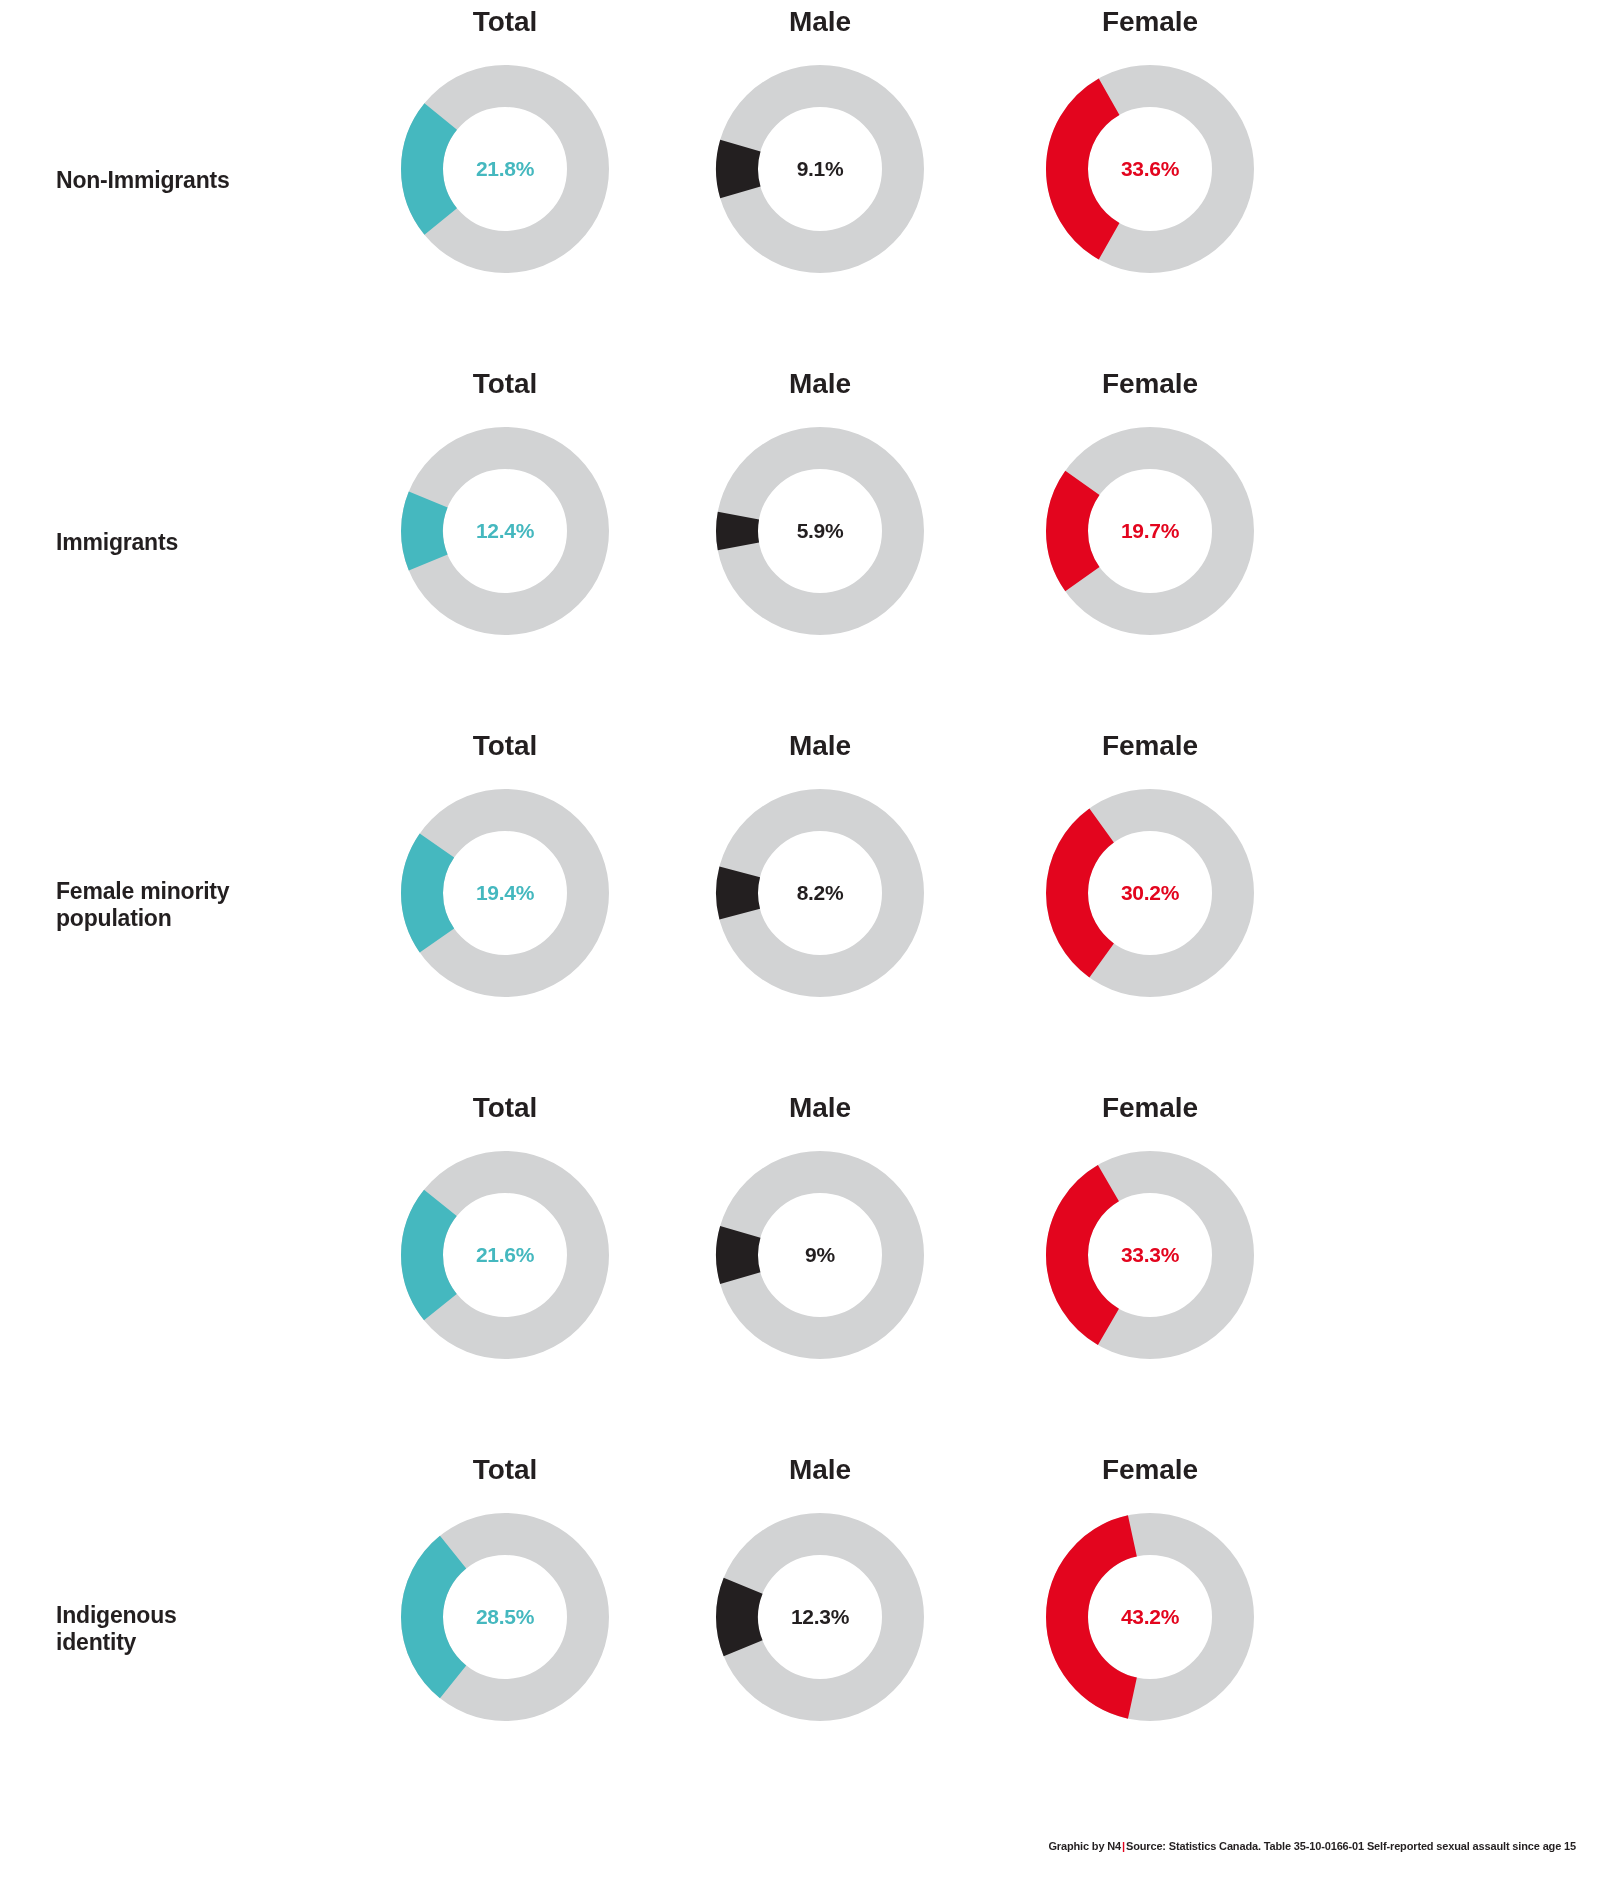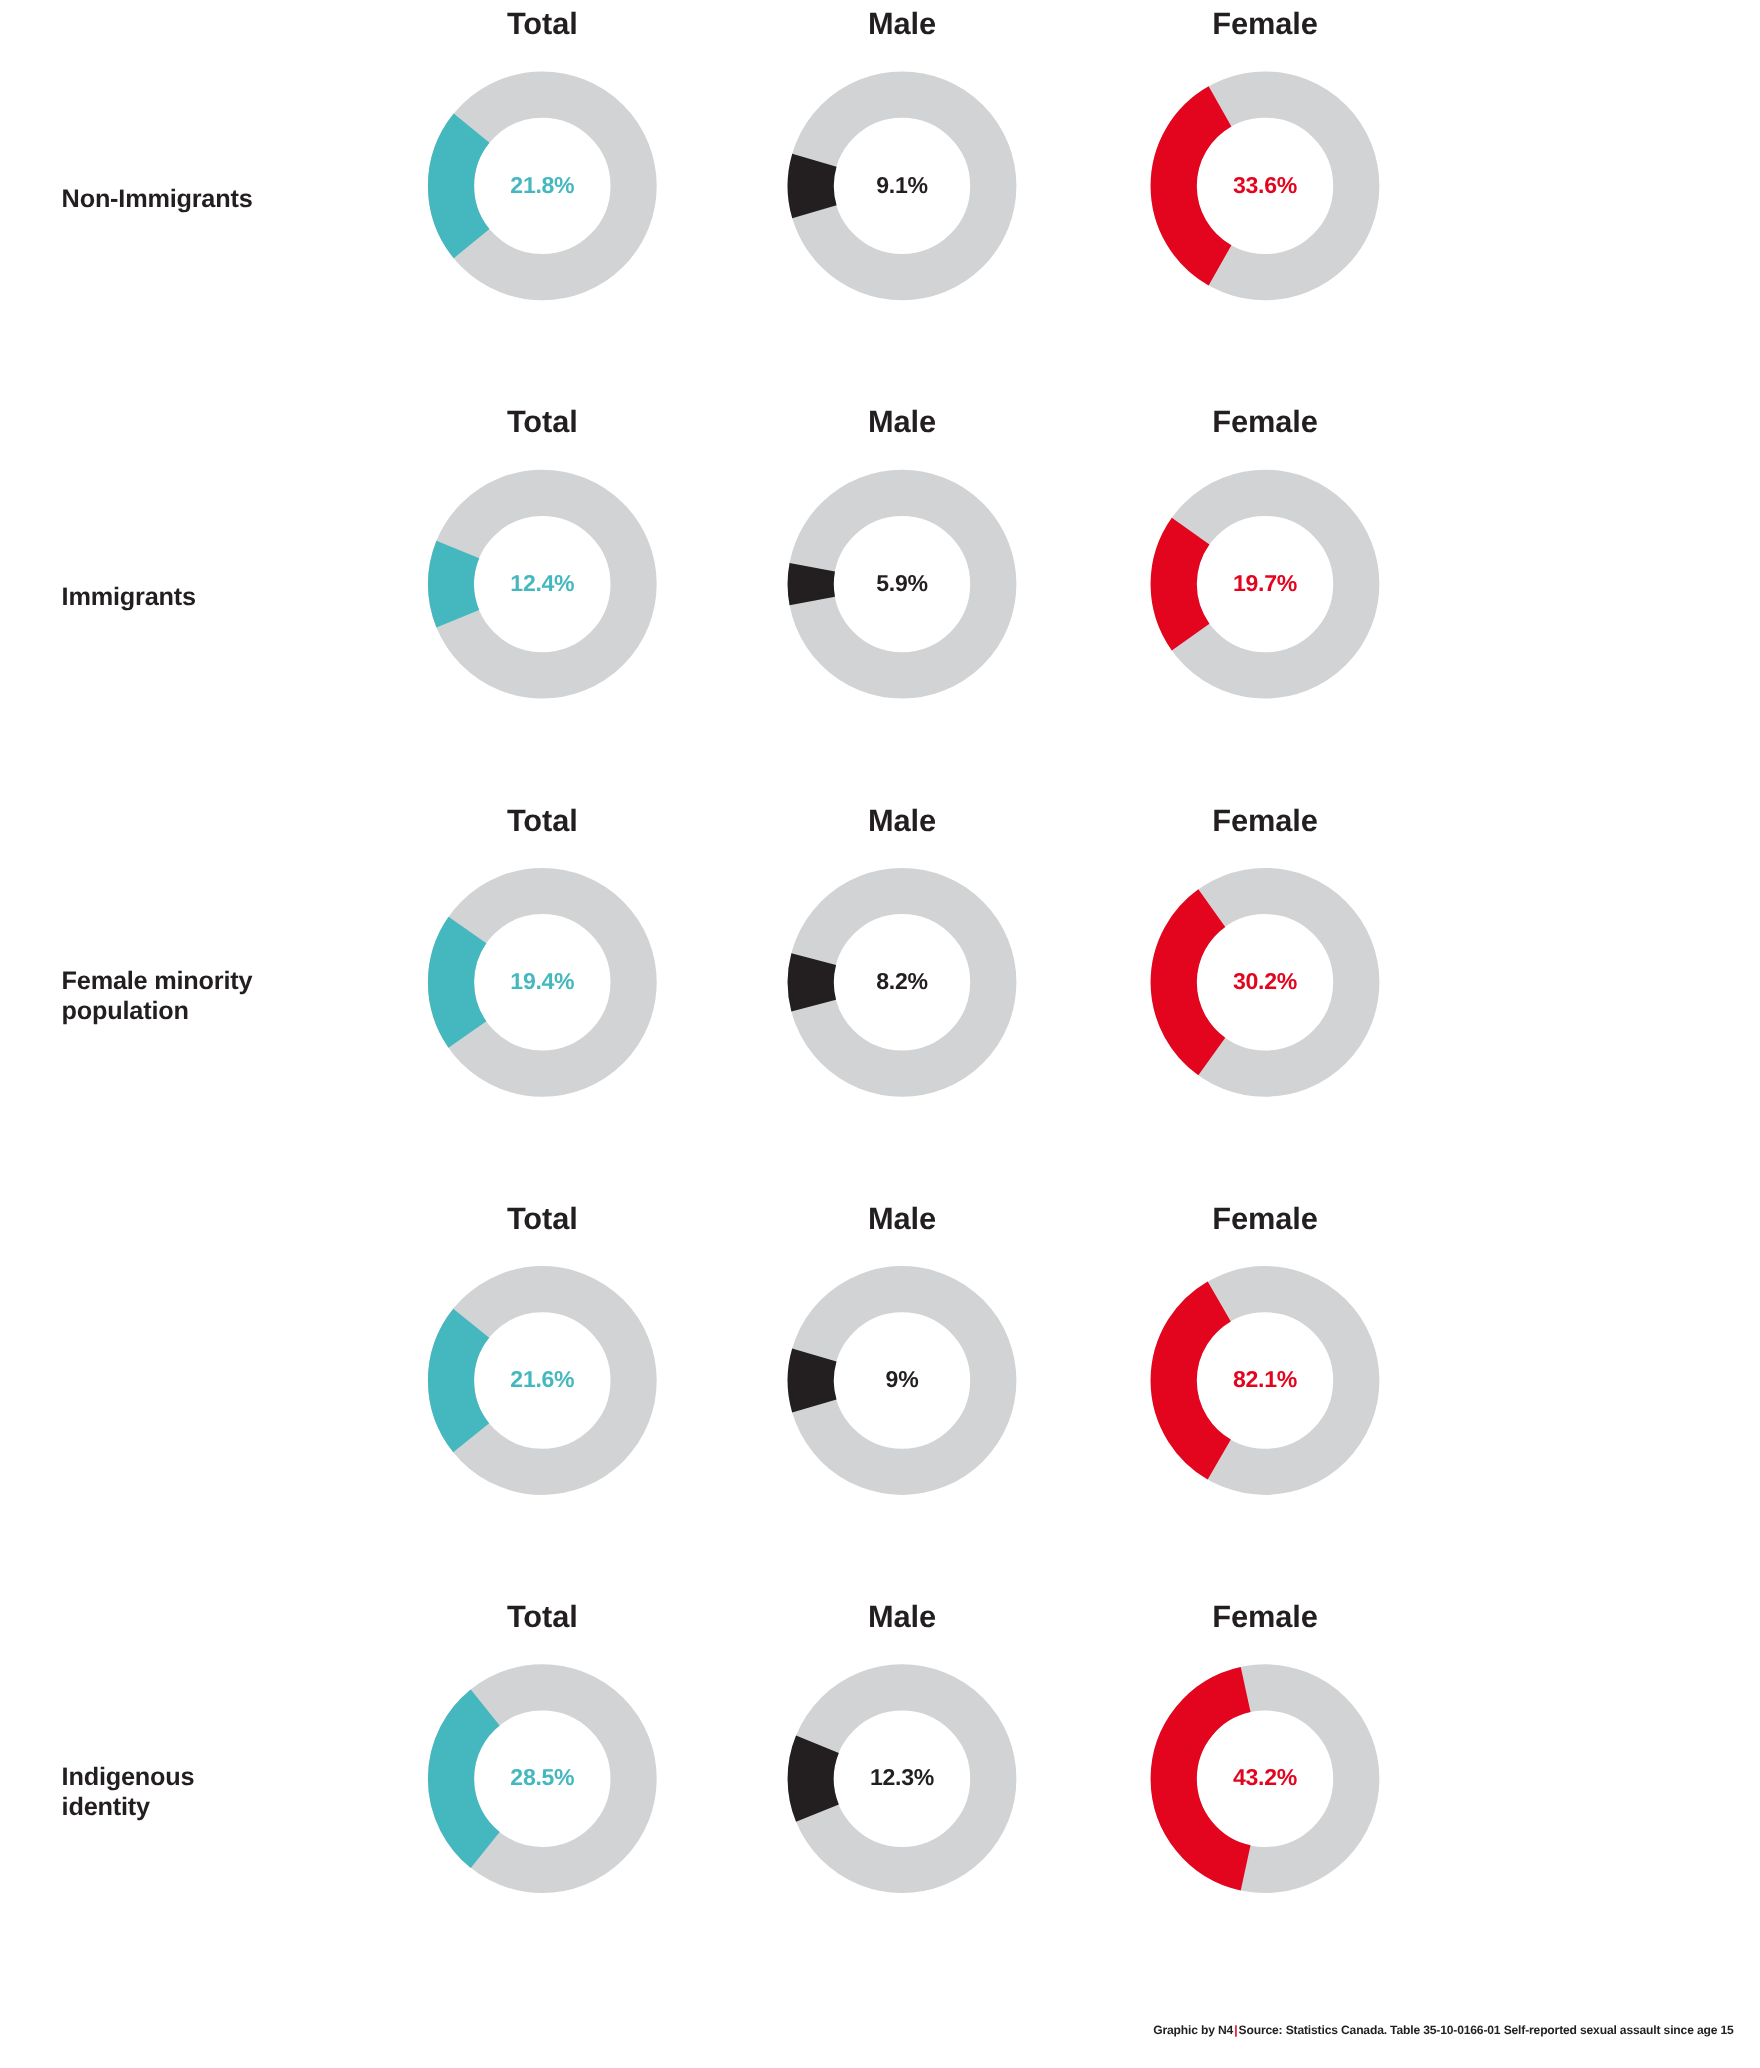--- a/index.html
+++ b/index.html
@@ -60,21 +60,21 @@
     height: 362px;
   }
 
   .donut-cell {
     position: absolute;
     top: 0;
     width: 300px;
     height: 362px;
     text-align: center;
   }
-  .donut-cell.col0 { left: 3px; text-align: center; }
+  .donut-cell.col0 { left: 15px; text-align: center; }
   .donut-cell.col1 { left: 330px; }
   .donut-cell.col2 { left: 660px; }
 
   .col-title {
     font-size: 28px;
     font-weight: bold;
     color: #231f20;
     height: 44px;
     line-height: 44px;
     letter-spacing: -0.1px;
@@ -256,21 +256,21 @@
               <div class="donut-value" style="color: rgb(35, 31, 32);">9%</div>
             </div>
           </div>
           <div class="donut-cell col2">
             <div class="col-title">Female</div>
             <div class="donut-wrap">
               <svg viewBox="0 0 222 222" width="222" height="222">
                 <circle cx="111" cy="111" r="83" fill="none" stroke="#d2d3d4" stroke-width="42"></circle>
                 <path d="M 69.42 182.84 A 83 83 0 0 1 69.42 39.16" fill="none" stroke="#e3051e" stroke-width="42"></path>
               </svg>
-              <div class="donut-value" style="color: rgb(227, 5, 30);">82.1%</div>
+              <div class="donut-value" style="color: rgb(227, 5, 30);">33.3%</div>
             </div>
           </div>
         </div>
       </div>
       <div class="chart-row">
         <div class="row-label">Indigenous
 identity</div>
         <div class="donuts">
           <div class="donut-cell col0">
             <div class="col-title">Total</div>

